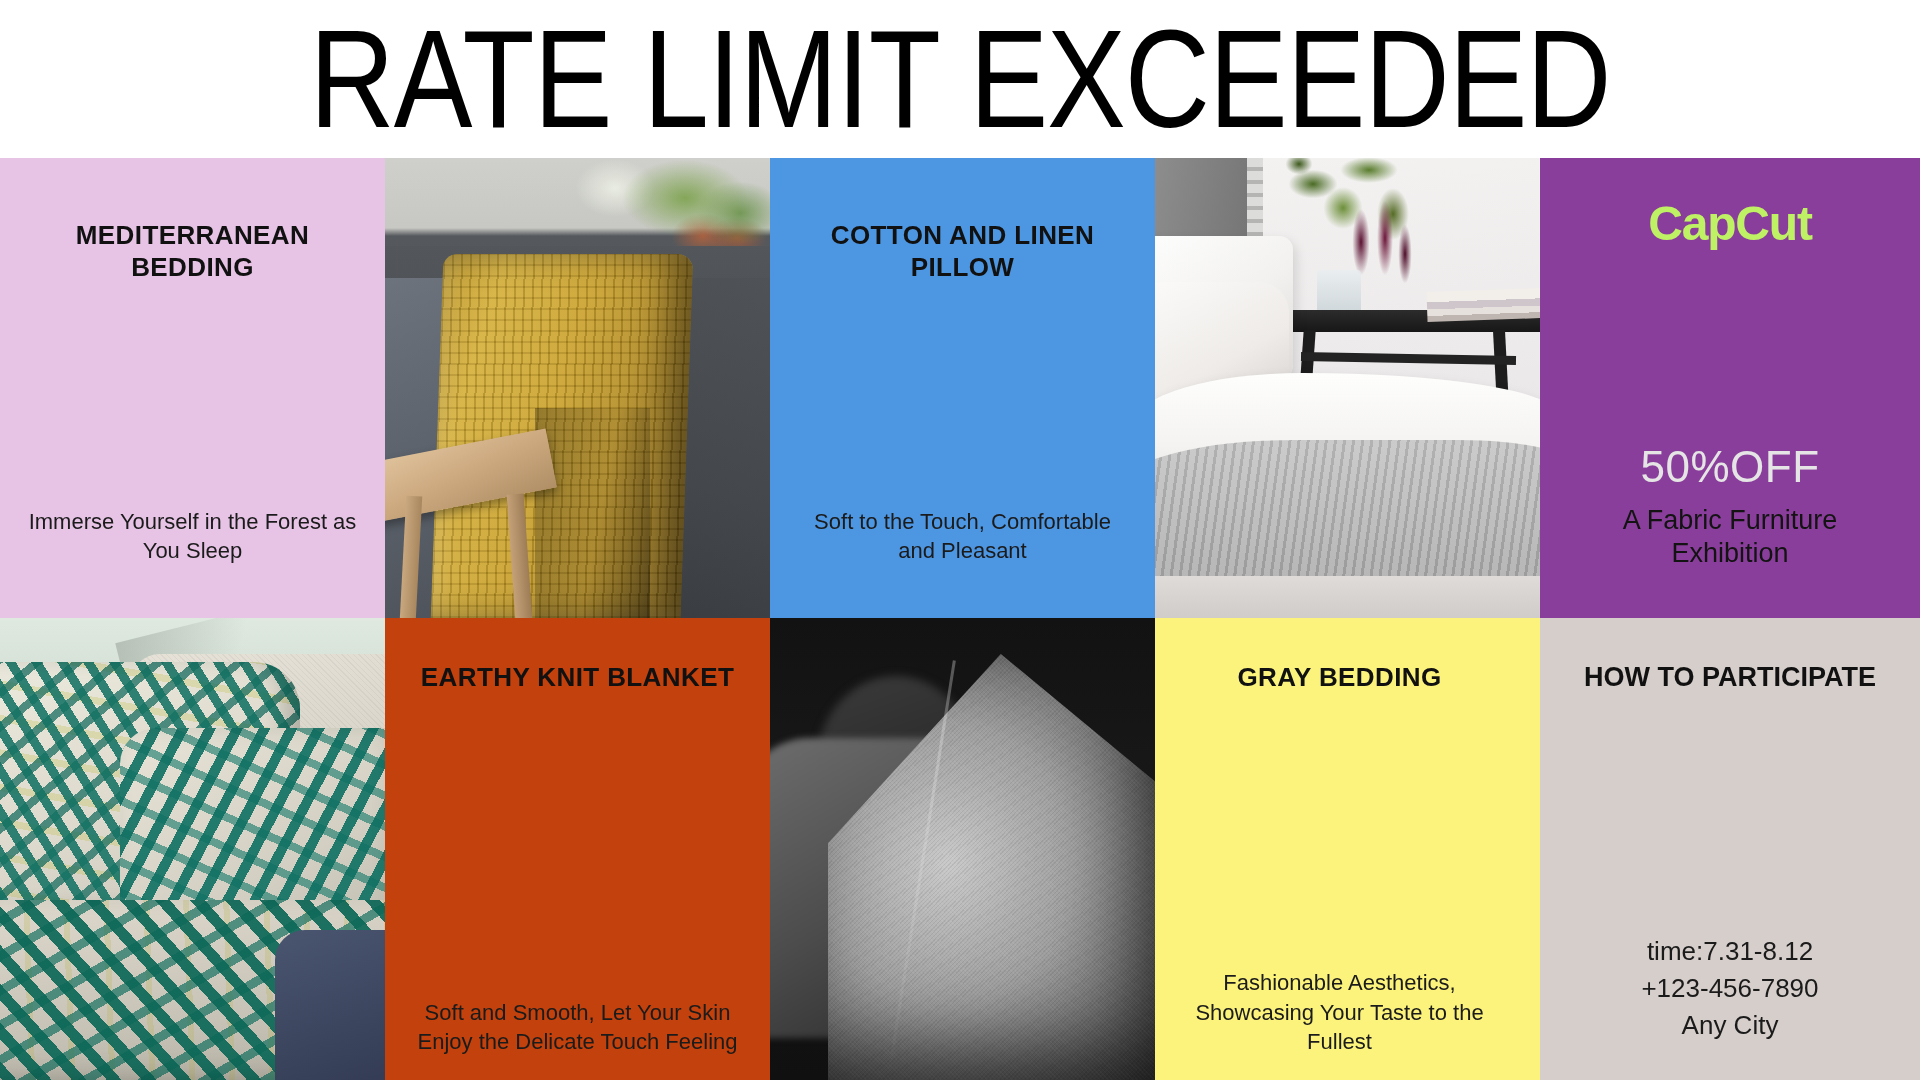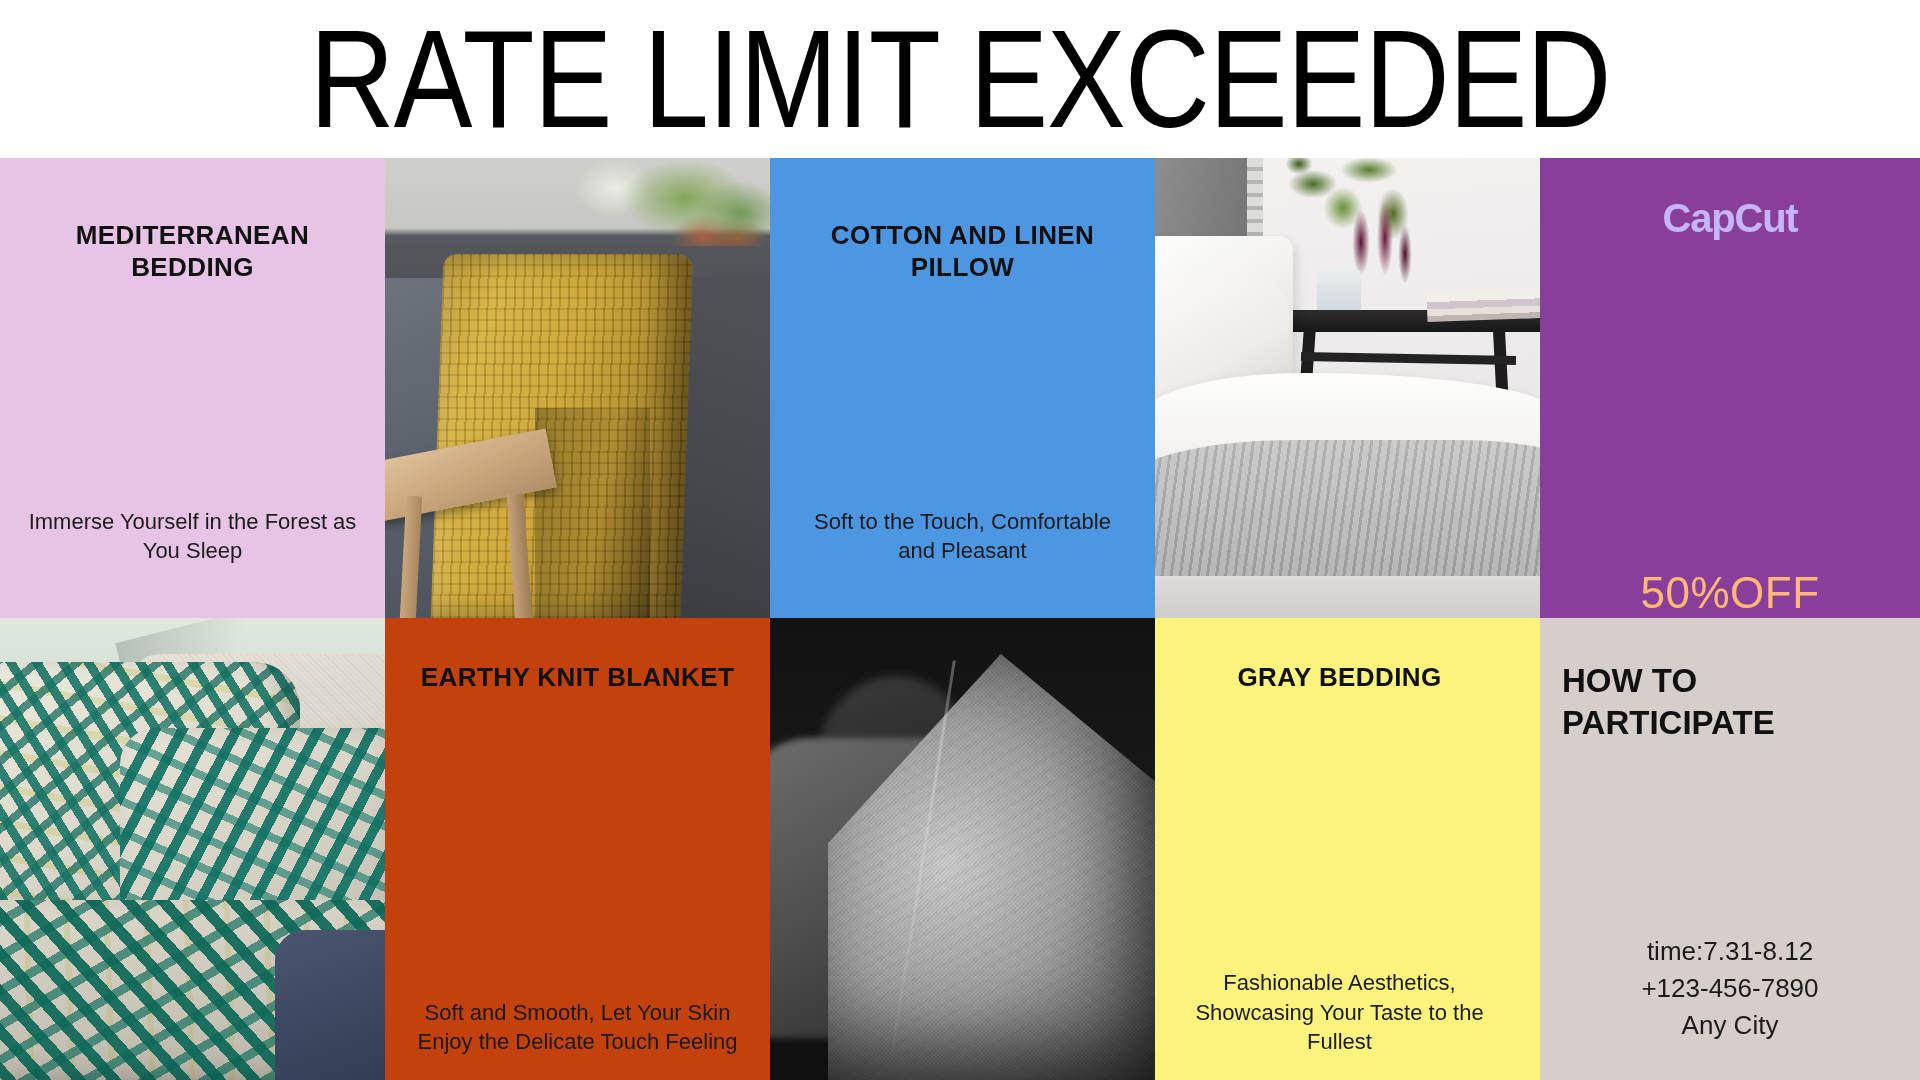--- a/index.html
+++ b/index.html
@@ -71,38 +71,38 @@
   .c-blue   { background:#4D96E2; }
   .c-purple { background:#8A3E9B; }
   .c-green  { background:#c2410c; }
   .c-yellow { background:#FBF37C;padding-left:8px; }
   .c-beige  { background:#D6CECB; }
 
   
   .promo { display:flex; flex-direction:column; align-items:center; padding:0 22px; }
   .promo .logo {
     margin-top:38px;
-    font-size:40px; font-weight:700; letter-spacing:-1.2px;
-    color:#c4b5fd;
+    font-size:48px; font-weight:700; letter-spacing:-1.2px;
+    color:#bef264;
   }
   .promo .pct {
     margin-top:auto;
-    font-size:44px; font-weight:400; color:#fdba74; letter-spacing:0.5px;
+    font-size:44px; font-weight:400; color:#e5e5e5; letter-spacing:0.5px;
   }
   .promo .sub {
     margin-top:12px; margin-bottom:48px;
     font-size:27px; font-weight:400; color:#131313;
     text-align:center; line-height:1.22;
   }
 
   
   .howto { display:flex; flex-direction:column; align-items:center; padding:0 22px; }
   .howto .head {
     margin-top:42px;
-    font-size:33px; font-weight:700; color:#111; text-align:left; line-height:1.26;
+    font-size:27px; font-weight:700; color:#111; text-align:right; line-height:1.26;
   }
   .howto .lines { margin-top:auto; margin-bottom:36px; width:100%; }
   .howto .line {
     font-size:26px; font-weight:400; color:#1b1b1b;
     text-align:center; line-height:1.42;
   }
 
   
   .photo { background:#3a3a3a; }
 
@@ -371,20 +371,21 @@
       <div class="pillow1"></div>
       <div class="pillow2"></div>
       <div class="sheet"></div>
       <div class="grey-blanket"></div>
       <div class="floor"></div>
     </div>
 
     <div class="cell promo c-purple">
       <div class="logo">CapCut</div>
       <div class="pct">50%OFF</div>
+      <div class="sub">A Fabric Furniture Exhibition</div>
     </div>
 
     <div class="cell photo ph-leaf">
       <div class="bg-rail"></div>
       <div class="linen-back"></div>
       <div class="pillowA"></div>
       <div class="pillowB"></div>
       <div class="pillowC"></div>
       <div class="navy"></div>
     </div>

